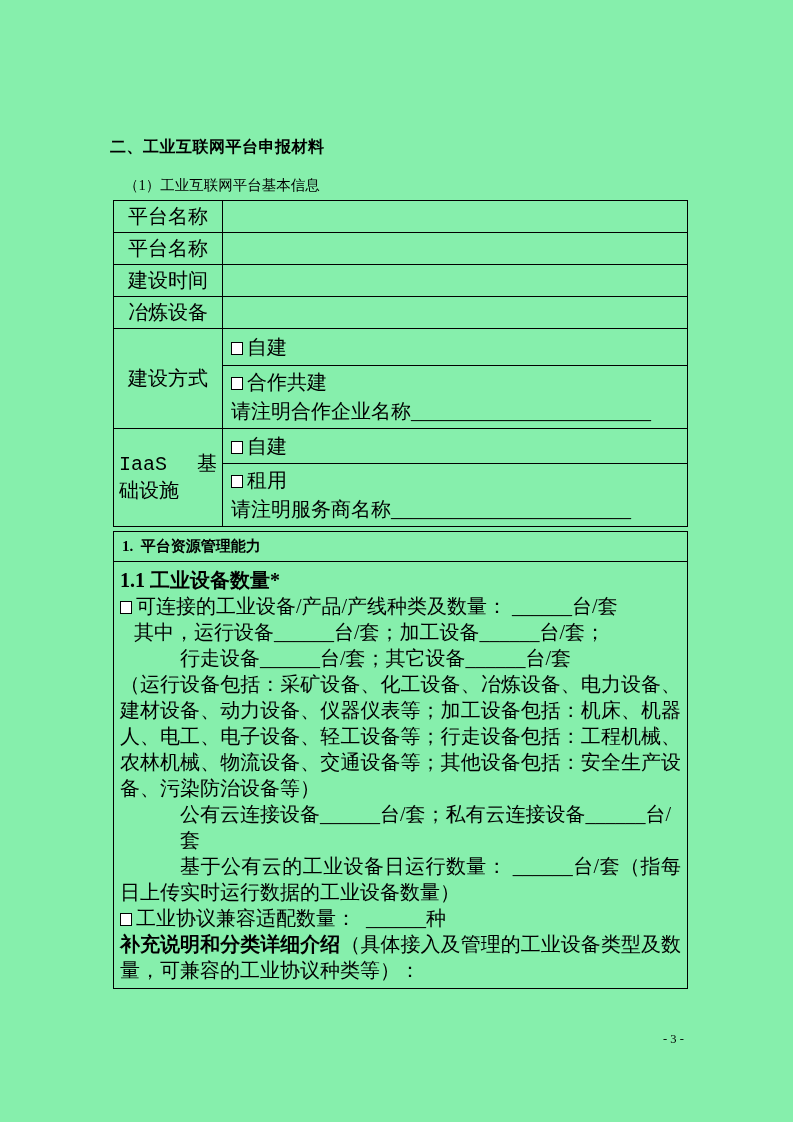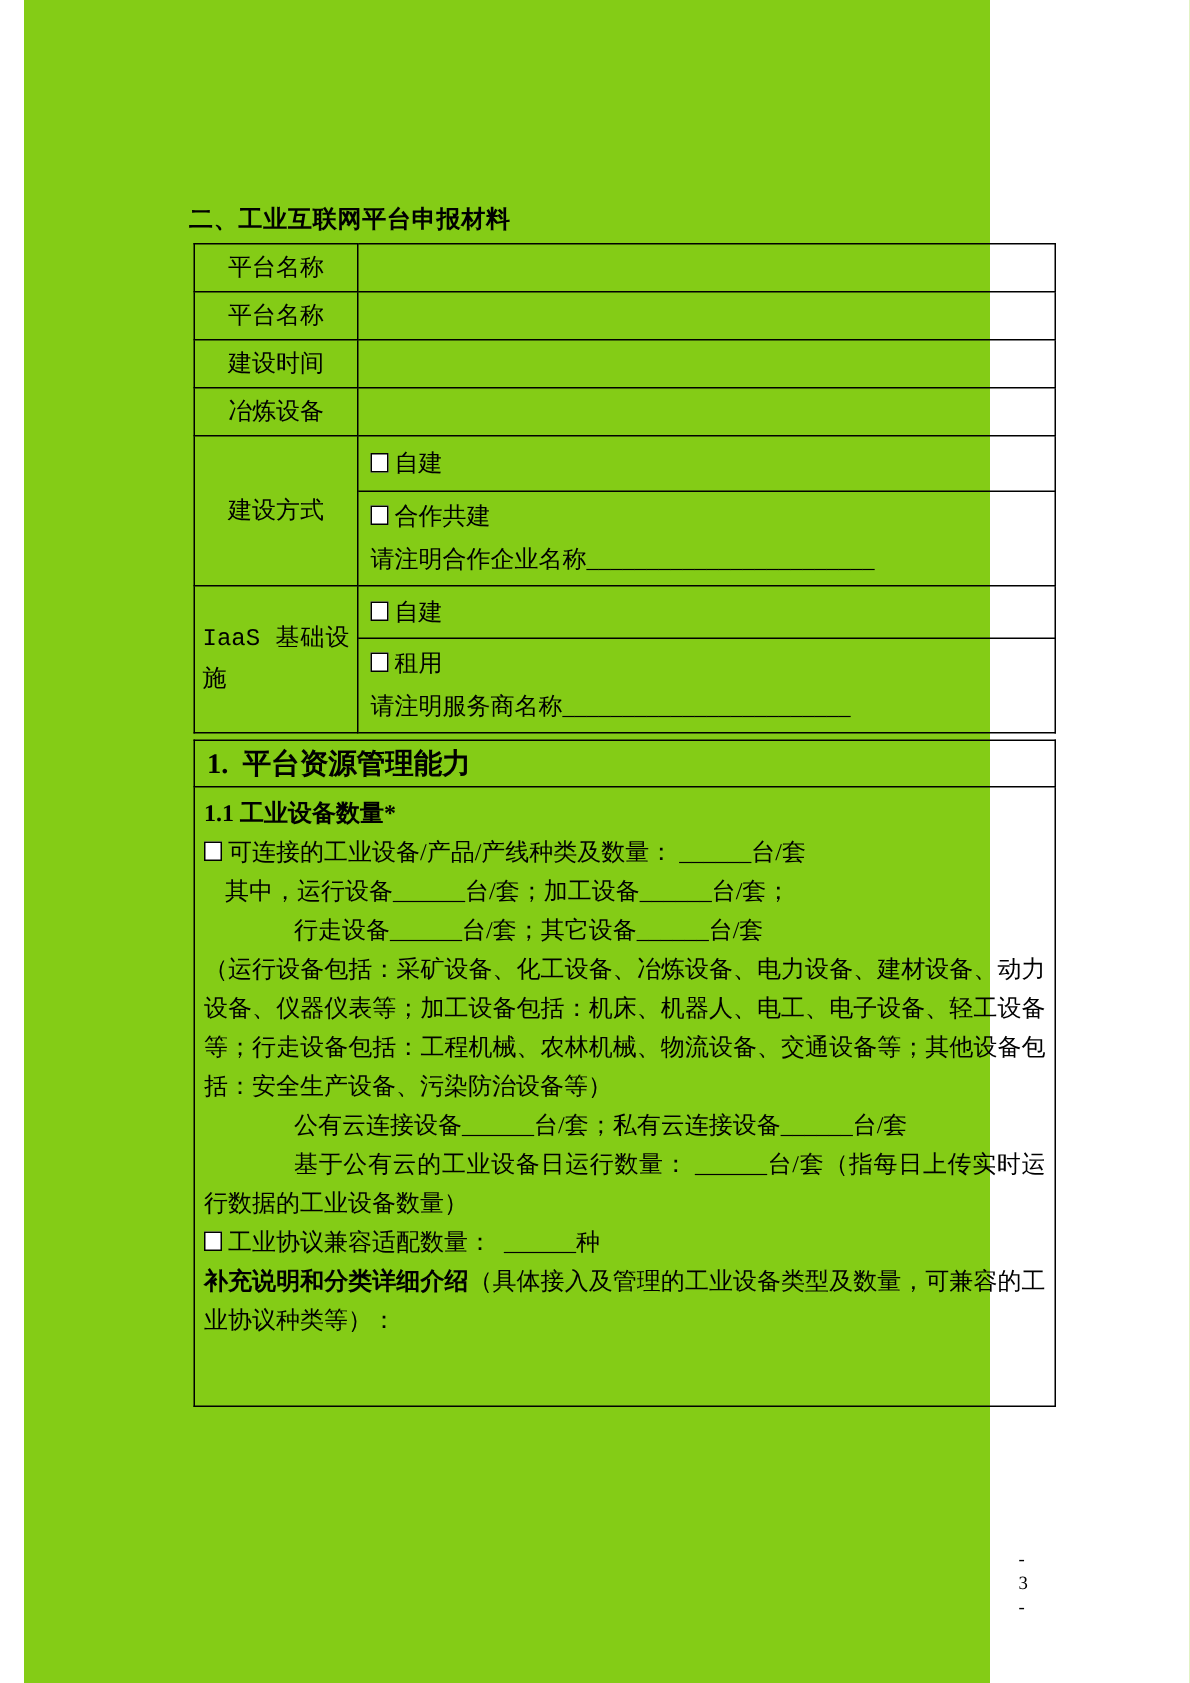--- a/index.html
+++ b/index.html
@@ -4,42 +4,42 @@
 <style>
   * { margin: 0; padding: 0; box-sizing: border-box; }
   html, body { background: #fff; }
   body {
     width: 793px; height: 1122px;
     position: relative;
     font-family: "Liberation Serif", "DejaVu Serif", serif;
     color: #000;
     overflow: hidden;
   }
-  .page { position: absolute; left: 16px; top: 0; width: 644px; height: 1122px; background: #84cc16; }
+  .page { position: absolute; left: 0; top: 0; width: 793px; height: 1122px; background: #86efac; }
   .content { position: absolute; left: 110px; top: 0; width: 578px; }
 
   .doc-title {
     margin-top: 136px;
     font-family: "Liberation Sans", "DejaVu Sans", sans-serif;
     font-size: 16px; font-weight: bold; line-height: 22px;
     letter-spacing: 0.5px;
     white-space: pre-wrap;
   }
   .sub-heading {
     padding-left: 14px;
     font-size: 14.5px; line-height: 22px;
     white-space: pre-wrap;
   }
   .sub-heading.first { margin-top: 16px; }
   .sub-heading.second { margin-top: 7px; }
 
   table { border-collapse: collapse; table-layout: fixed; width: 575px; margin-left: 3px; }
   .t1 { margin-top: 4px; }
   .t2 { margin-top: 4px; }
-  td { border: 1px solid #000; font-size: 16px; vertical-align: middle; }
+  td { border: 1px solid #000; font-size: 20px; vertical-align: middle; }
 
   .lbl {
     width: 109px; text-align: center; padding: 2px 5px;
     line-height: 27px;
   }
   .lbl-justify { text-align: justify; text-align-last: left; line-height: 27px; font-family: Liberation Mono, monospace; }
   .val { padding: 2px 8px; line-height: 29px; }
   .val .line { white-space: pre-wrap; }
 
   .r-s1 td { height: 27px; }
@@ -52,21 +52,21 @@
   .r-opt-d td { height: 58px; }
 
   .cb {
     display: inline-block; width: 12px; height: 13px;
     border: 1px solid #000; margin-right: 4px;
     vertical-align: -1px; background: #fff;
   }
 
   .cap-head td {
     height: 30px; font-weight: bold; padding: 2px 8px;
-    font-size: 19px; white-space: pre-wrap;
+    font-size: 15px; white-space: pre-wrap;
   }
   .cap-body {
     height: 413px; vertical-align: top;
     padding: 5px 6px; line-height: 26px;
   }
   .cap-sub { font-weight: bold; white-space: pre-wrap; }
   .cap-line { white-space: pre-wrap; }
   .ind1 { padding-left: 14px; }
   .ind4 { padding-left: 60px; }
   .ti4 { text-indent: 60px; }
@@ -79,20 +79,21 @@
   }
 </style>
 </head>
 <body>
 
 <div class="page">
   <div class="content">
 
     <div class="doc-title">二、工业互联网平台申报材料</div>
 
+    <div class="sub-heading first">（1）工业互联网平台基本信息</div>
 
     <table class="t1">
       <tbody>
           <tr class="r-s1">
         <td class="lbl">平台名称</td>
         <td class="val"></td>
       </tr>
       <tr class="r-s2">
         <td class="lbl">平台名称</td>
         <td class="val"></td>

